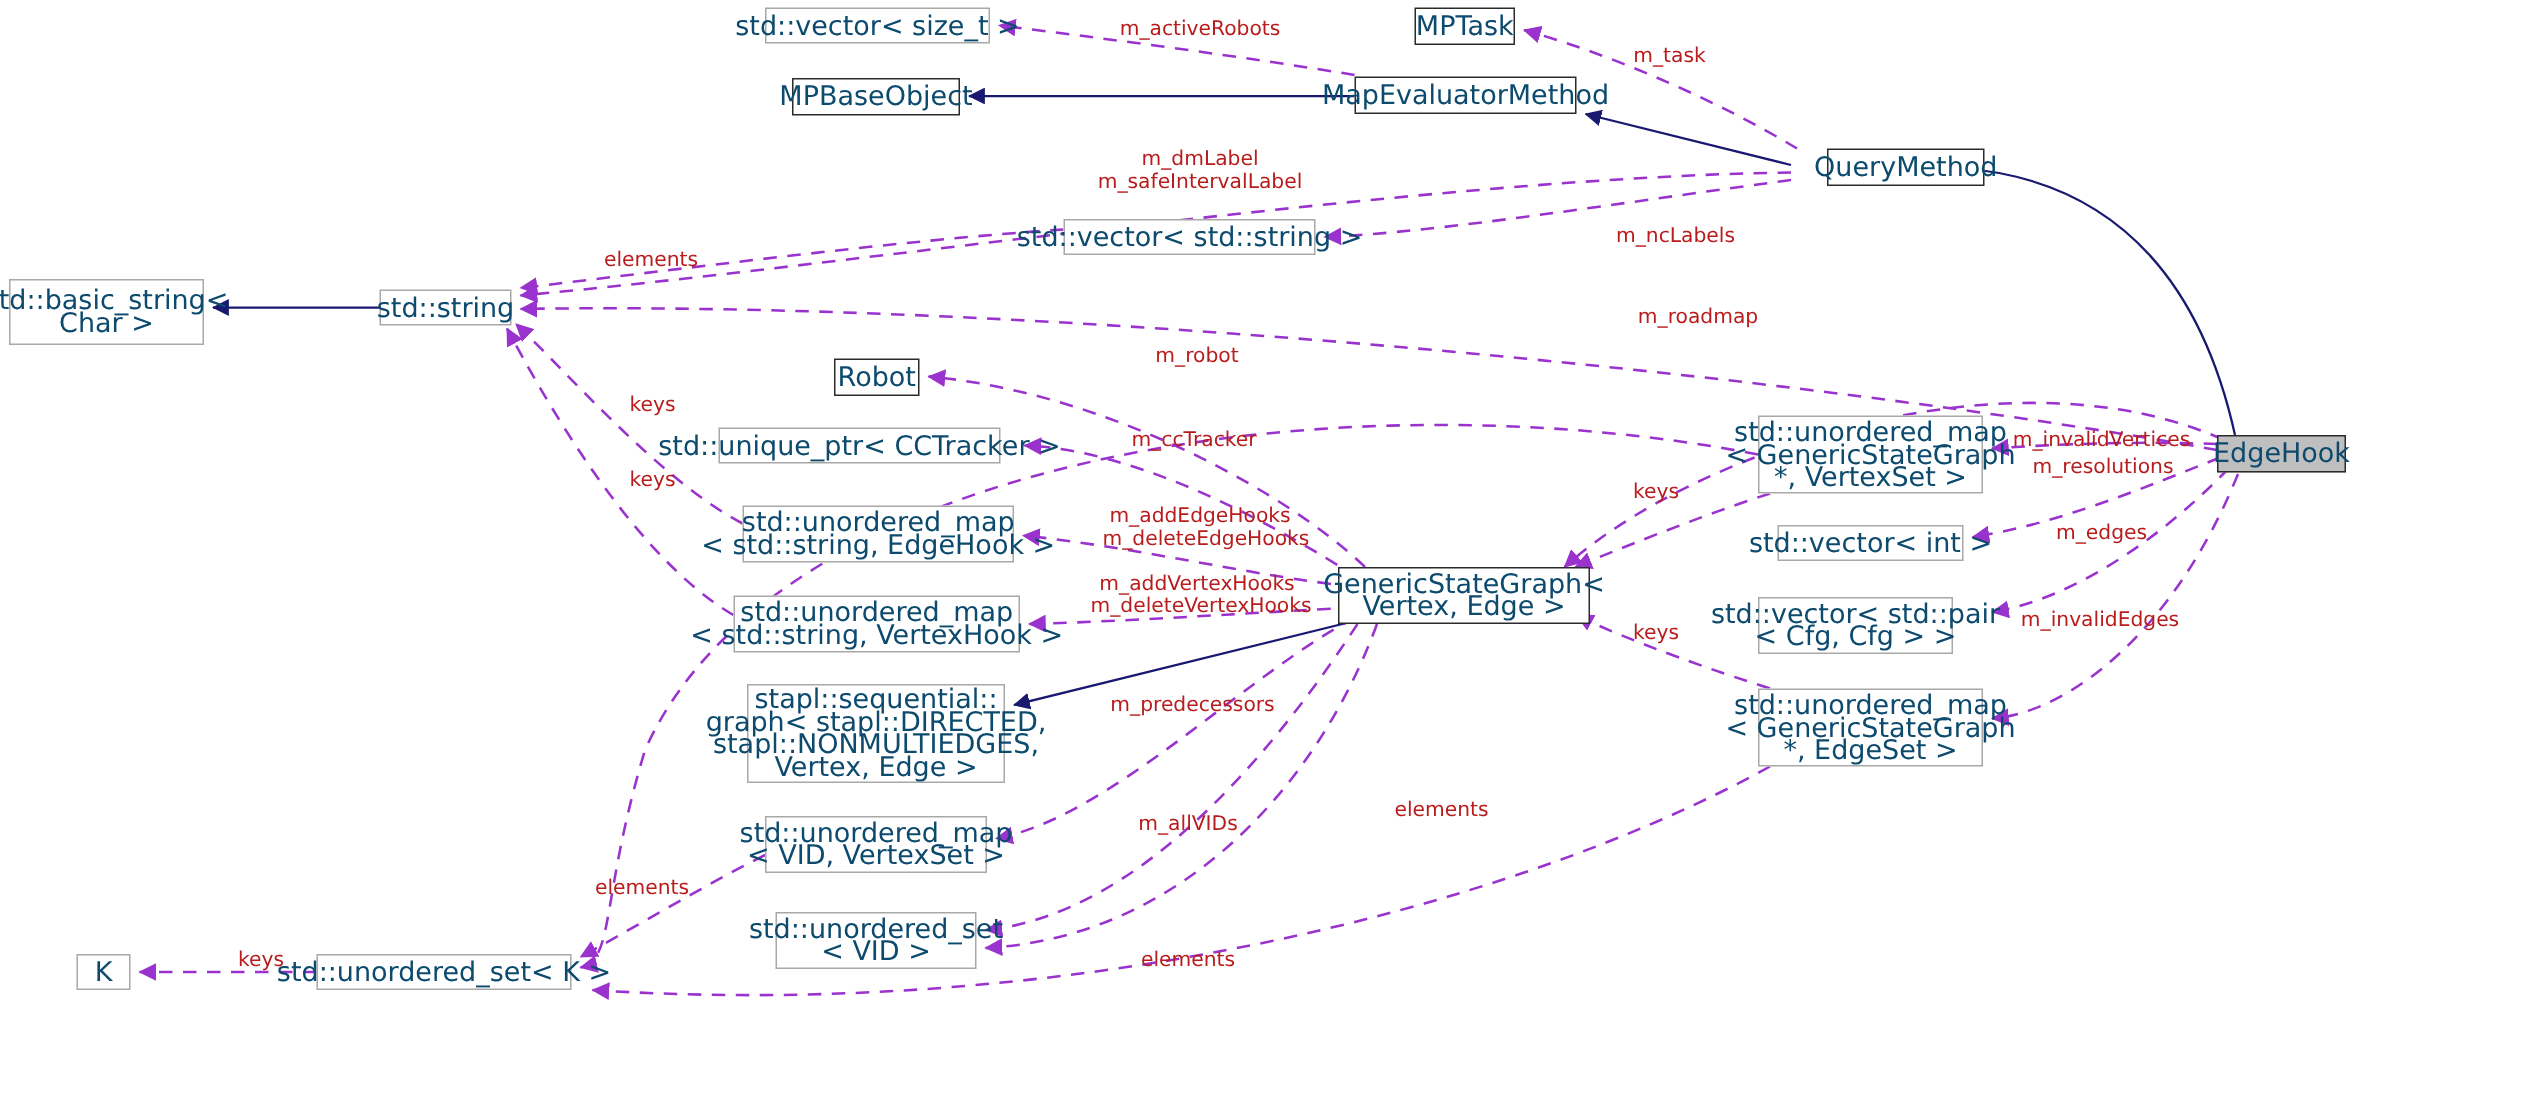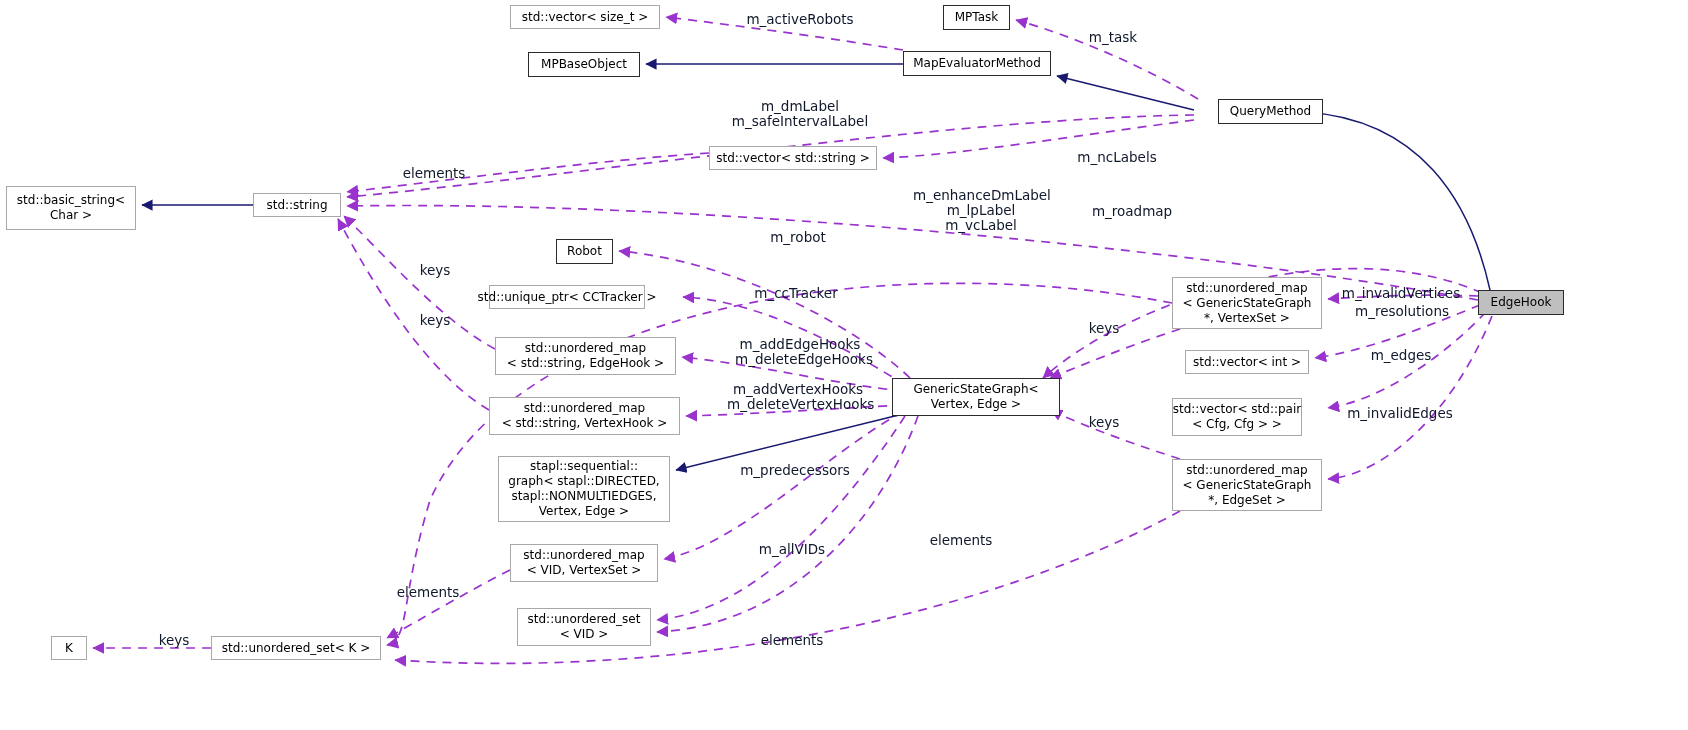--- a/index.html
+++ b/index.html
@@ -6,33 +6,33 @@
   body{font-family:"DejaVu Sans","Liberation Sans",sans-serif;}
   #diagram{position:relative;width:1688px;height:730px;background:#fff;overflow:hidden;}
   svg.edges{position:absolute;left:0;top:0;width:1688px;height:730px;pointer-events:none;}
   .node{
     position:absolute;
     box-sizing:border-box;
     display:flex;align-items:center;justify-content:center;
     text-align:center;
     background:#ffffff;
     border:1px solid #a8a8a8;
-    color:#000000;
-    font-size:12px;
+    color:#0c4a6e;
+    font-size:18px;
     line-height:15px;
     white-space:pre;
     z-index:3;
   }
   .node.strong{border:1.6px solid #2b2b2b;}
   .node.current{background:#bfbfbf;border:1.6px solid #2b2b2b;}
   .elabel{
     position:absolute;
     font-size:13.5px;
     line-height:15px;
-    color:#0f172a;
+    color:#b91c1c;
     white-space:pre;
     text-align:center;
     z-index:4;
     background:transparent;
   }
 </style>
 </head>
 <body>
 
 <div id="diagram">
@@ -128,21 +128,21 @@
   <div class="node plain" style="left:709px;top:146px;width:168px;height:24px;">std::vector&lt; std::string &gt;</div>
 
   <div class="node strong" style="left:943px;top:5px;width:67px;height:25px;">MPTask</div>
 
   <div class="node strong" style="left:903px;top:51px;width:148px;height:25px;text-align:right;">MapEvaluatorMethod</div>
 
   <div class="node strong" style="left:1194px;top:99px;width:105px;height:25px;margin-left:24px;">QueryMethod</div>
 
   <div class="node strong" style="left:556px;top:239px;width:57px;height:25px;">Robot</div>
 
-  <div class="node plain" style="left:489px;top:285px;width:156px;height:24px;">std::unique_ptr&lt; CCTracker &gt;</div>
+  <div class="node plain" style="left:479px;top:285px;width:188px;height:24px;">std::unique_ptr&lt; CCTracker &gt;</div>
 
   <div class="node plain" style="left:495px;top:337px;width:181px;height:38px;">std::unordered_map
 &lt; std::string, EdgeHook &gt;</div>
 
   <div class="node plain" style="left:489px;top:397px;width:191px;height:38px;">std::unordered_map
 &lt; std::string, VertexHook &gt;</div>
 
   <div class="node plain" style="left:498px;top:456px;width:172px;height:66px;">stapl::sequential::
 graph&lt; stapl::DIRECTED,
 stapl::NONMULTIEDGES,
@@ -176,23 +176,20 @@
 
   <div class="node current" style="left:1478px;top:290px;width:86px;height:25px;">EdgeHook</div>
 
   <div class="elabel" style="left:746px;top:12px;width:108px;">m_activeRobots</div>
   <div class="elabel" style="left:1084px;top:30px;width:58px;">m_task</div>
   <div class="elabel" style="left:718px;top:99px;width:164px;">m_dmLabel
 m_safeIntervalLabel</div>
   <div class="elabel" style="left:400px;top:166px;width:68px;">elements</div>
   <div class="elabel" style="left:1074px;top:150px;width:86px;">m_ncLabels</div>
   <div class="elabel" style="left:1068px;top:204px;width:88px;margin-left:20px;">m_roadmap</div>
-  <div class="elabel" style="left:913px;top:188px;width:136px;">m_enhanceDmLabel
-m_lpLabel
-m_vcLabel</div>
   <div class="elabel" style="left:766px;top:230px;width:64px;">m_robot</div>
   <div class="elabel" style="left:416px;top:263px;width:38px;">keys</div>
   <div class="elabel" style="left:751px;top:286px;width:90px;">m_ccTracker</div>
   <div class="elabel" style="left:1341px;top:286px;width:120px;">m_invalidVertices</div>
   <div class="elabel" style="left:1352px;top:304px;width:100px;">m_resolutions</div>
   <div class="elabel" style="left:416px;top:313px;width:38px;">keys</div>
   <div class="elabel" style="left:1085px;top:321px;width:38px;">keys</div>
   <div class="elabel" style="left:735px;top:337px;width:130px;">m_addEdgeHooks
 m_deleteEdgeHooks</div>
   <div class="elabel" style="left:1368px;top:348px;width:66px;">m_edges</div>

